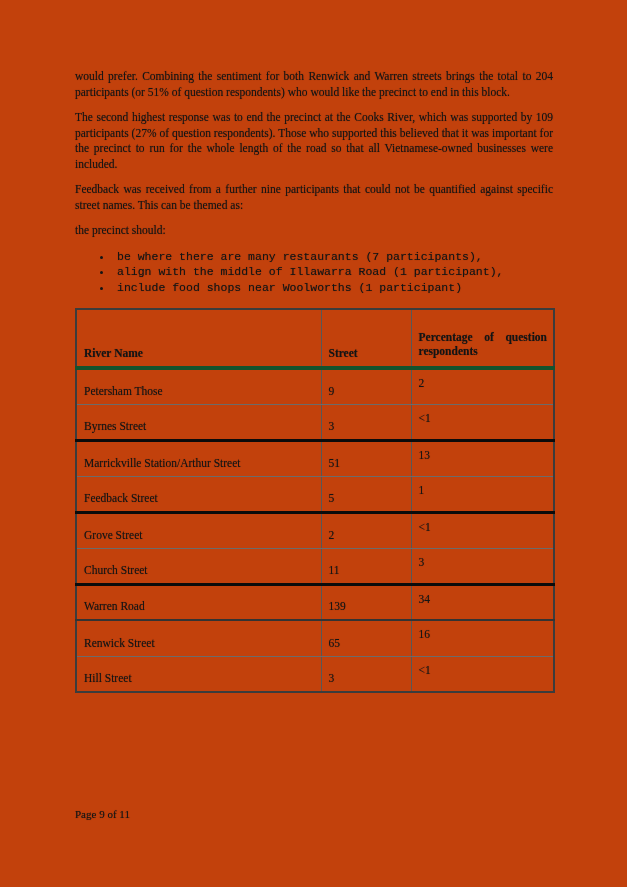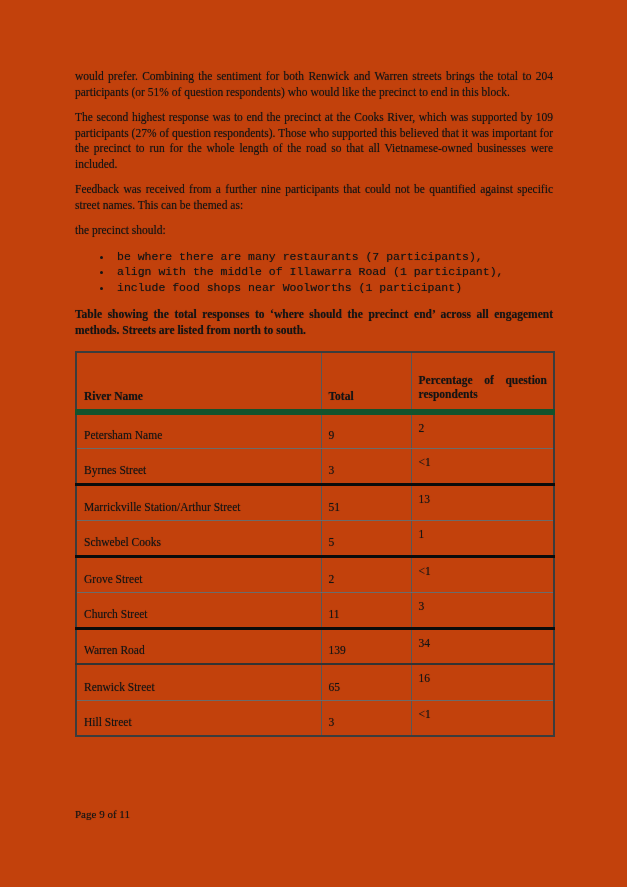--- a/index.html
+++ b/index.html
@@ -80,21 +80,21 @@
     overflow: hidden;
   }
   table.data-table th:first-child,
   table.data-table td:first-child {
     border-left: none;
   }
   tr.header-row th {
     height: 48px;
     font-weight: bold;
     text-align: left;
-    border-bottom: 6px solid #14532d;
+    border-bottom: 4px solid #14532d;
   }
   tr.header-row th.percent-head {
     text-align: justify;
     padding-bottom: 8px;
   }
   tr.body-row { height: 36px; }
   tr.body-row td.cell-percent {
     vertical-align: top;
     padding-top: 6px;
   }
@@ -128,52 +128,51 @@
     <p class="body-text">Feedback was received from a further nine participants that could not be quantified against specific street names. This can be themed as:</p>
 
     <p class="lead-in">the precinct should:</p>
 
     <ul class="bullet-list">
       <li>be where there are many restaurants (7 participants),</li>
       <li>align with the middle of Illawarra Road (1 participant),</li>
       <li>include food shops near Woolworths (1 participant)</li>
     </ul>
 
-    <p class="table-caption">Table showing the total responses to ‘where should the precinct end’ across all engagement methods. Streets are listed from north to south.</p>
 
     <table class="data-table">
       <colgroup>
         <col class="c-street">
         <col class="c-total">
         <col class="c-percent">
       </colgroup>
       <tbody>
         <tr class="header-row">
           <th>River Name</th>
-          <th>Total</th>
+          <th>Street</th>
           <th class="percent-head">Percentage of question respondents</th>
         </tr>
 
         <tr class="body-row">
-          <td class="cell-street">Petersham Name</td>
+          <td class="cell-street">Petersham Those</td>
           <td class="cell-total">9</td>
           <td class="cell-percent">2</td>
         </tr>
         <tr class="body-row thick-bottom">
           <td class="cell-street">Byrnes Street</td>
           <td class="cell-total">3</td>
           <td class="cell-percent">&lt;1</td>
         </tr>
         <tr class="body-row">
           <td class="cell-street">Marrickville Station/Arthur Street</td>
           <td class="cell-total">51</td>
           <td class="cell-percent">13</td>
         </tr>
         <tr class="body-row thick-bottom">
-          <td class="cell-street">Schwebel Cooks</td>
+          <td class="cell-street">Feedback Street</td>
           <td class="cell-total">5</td>
           <td class="cell-percent">1</td>
         </tr>
         <tr class="body-row">
           <td class="cell-street">Grove Street</td>
           <td class="cell-total">2</td>
           <td class="cell-percent">&lt;1</td>
         </tr>
         <tr class="body-row thick-bottom">
           <td class="cell-street">Church Street</td>

